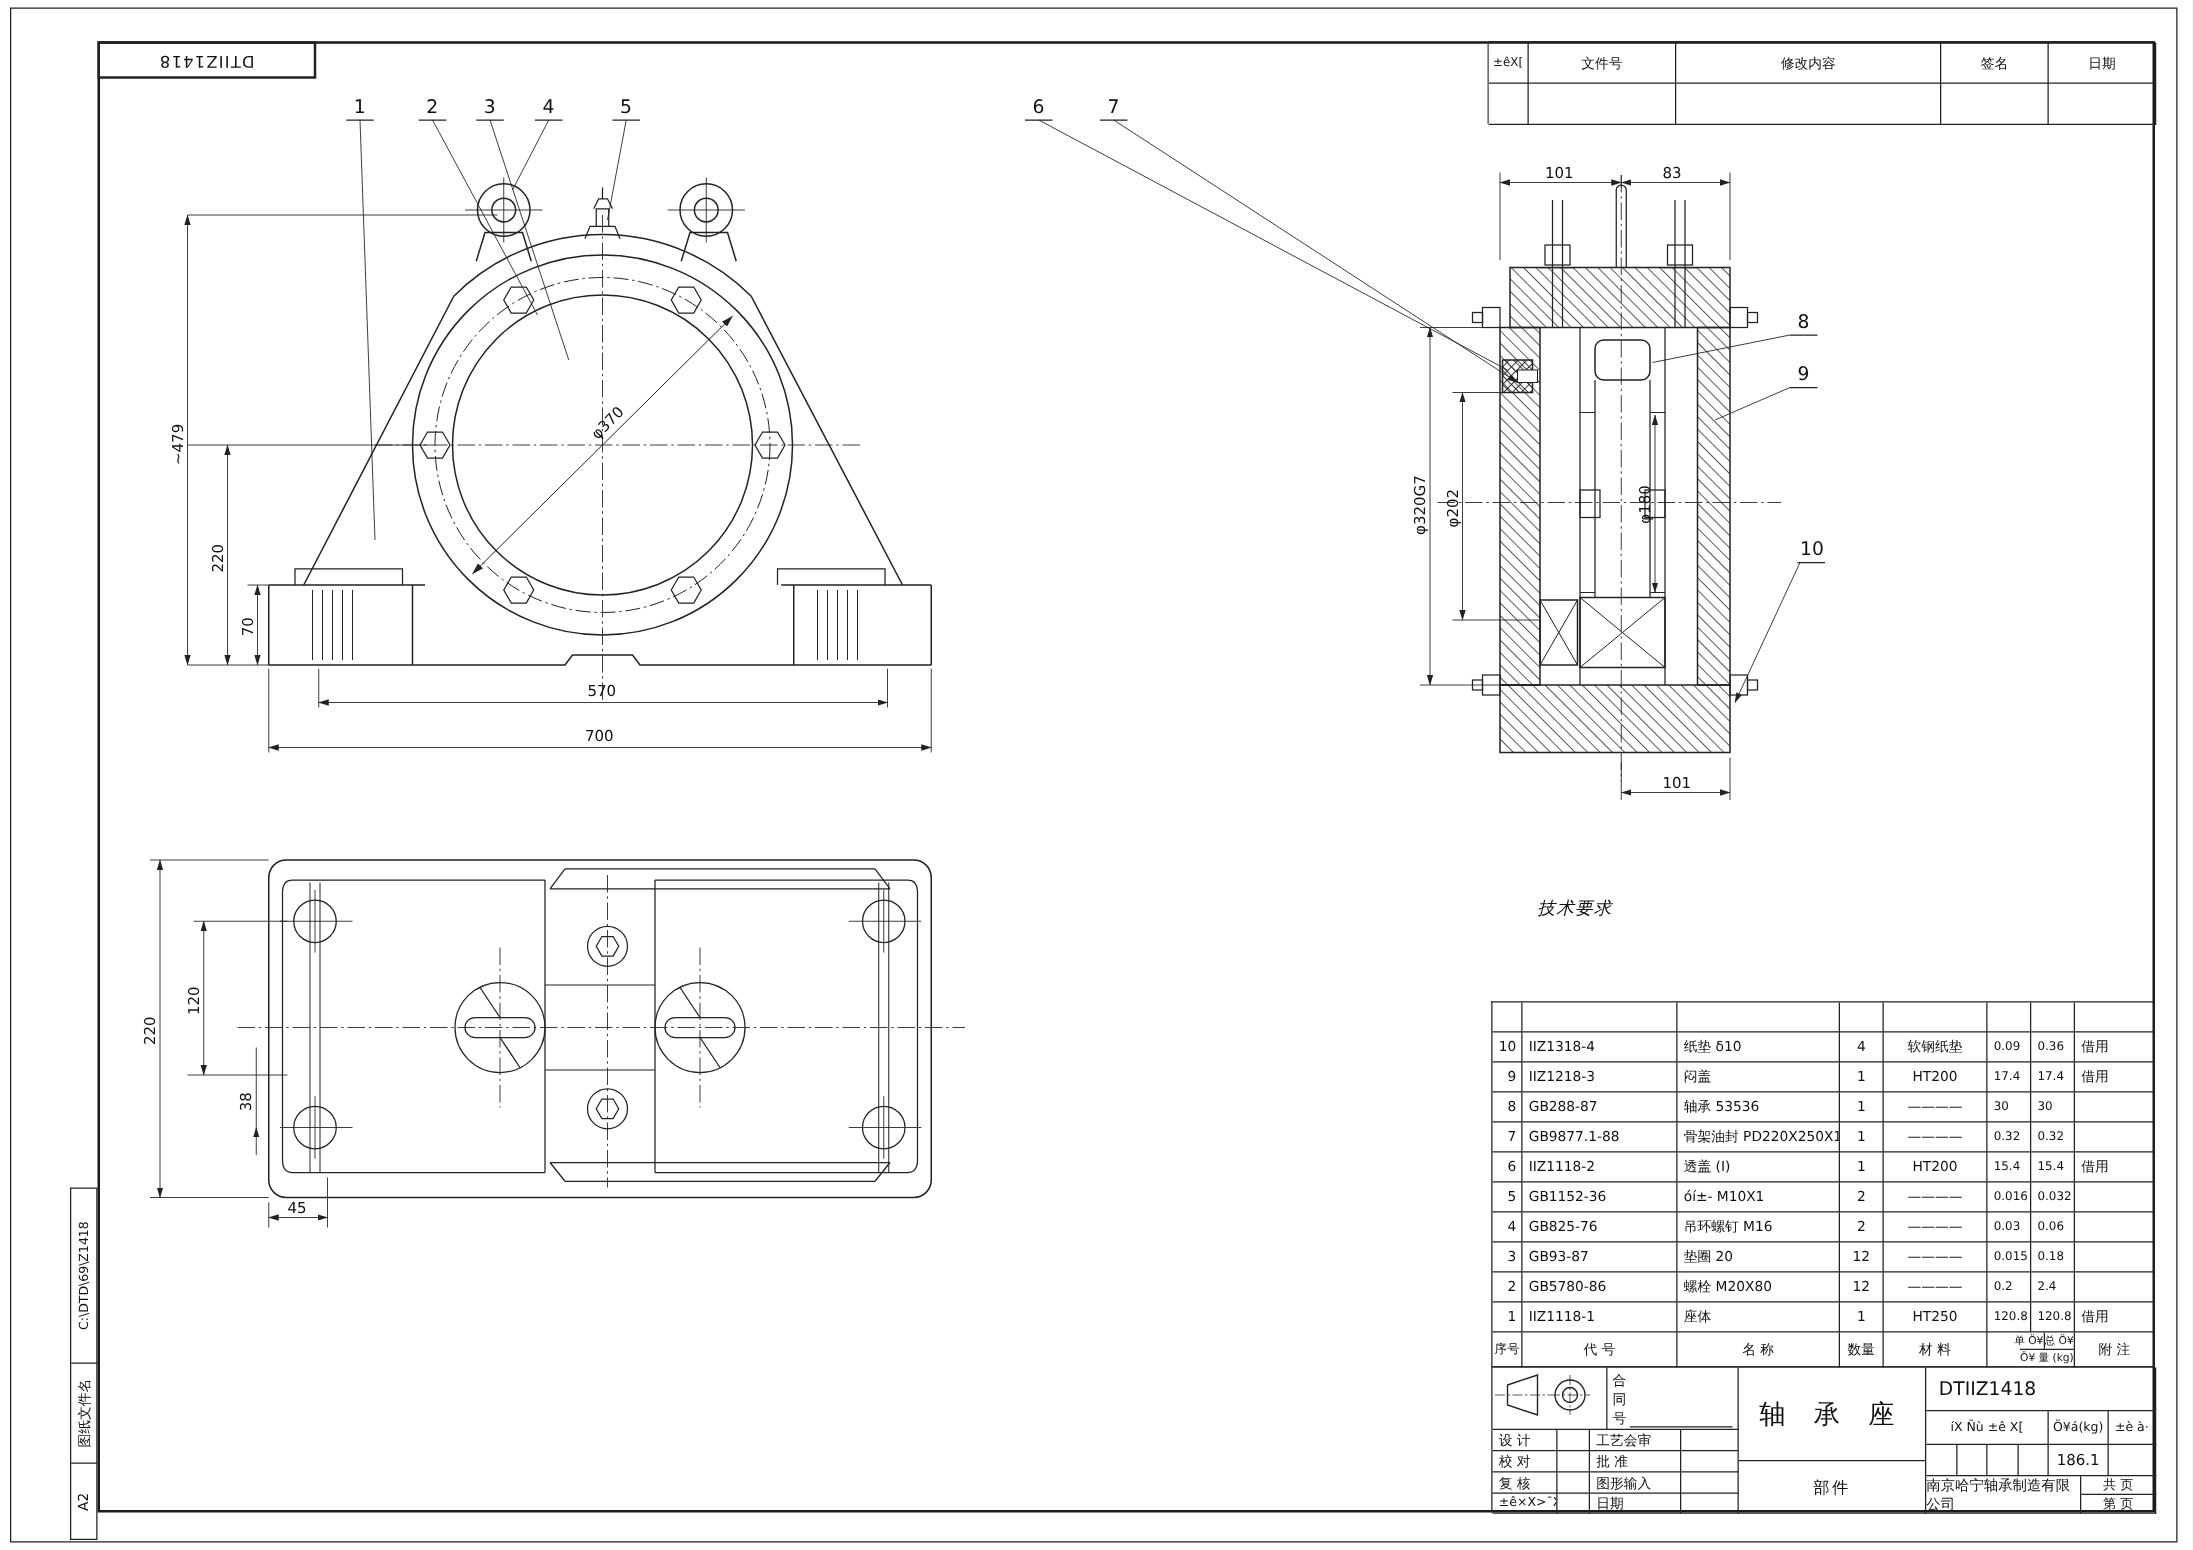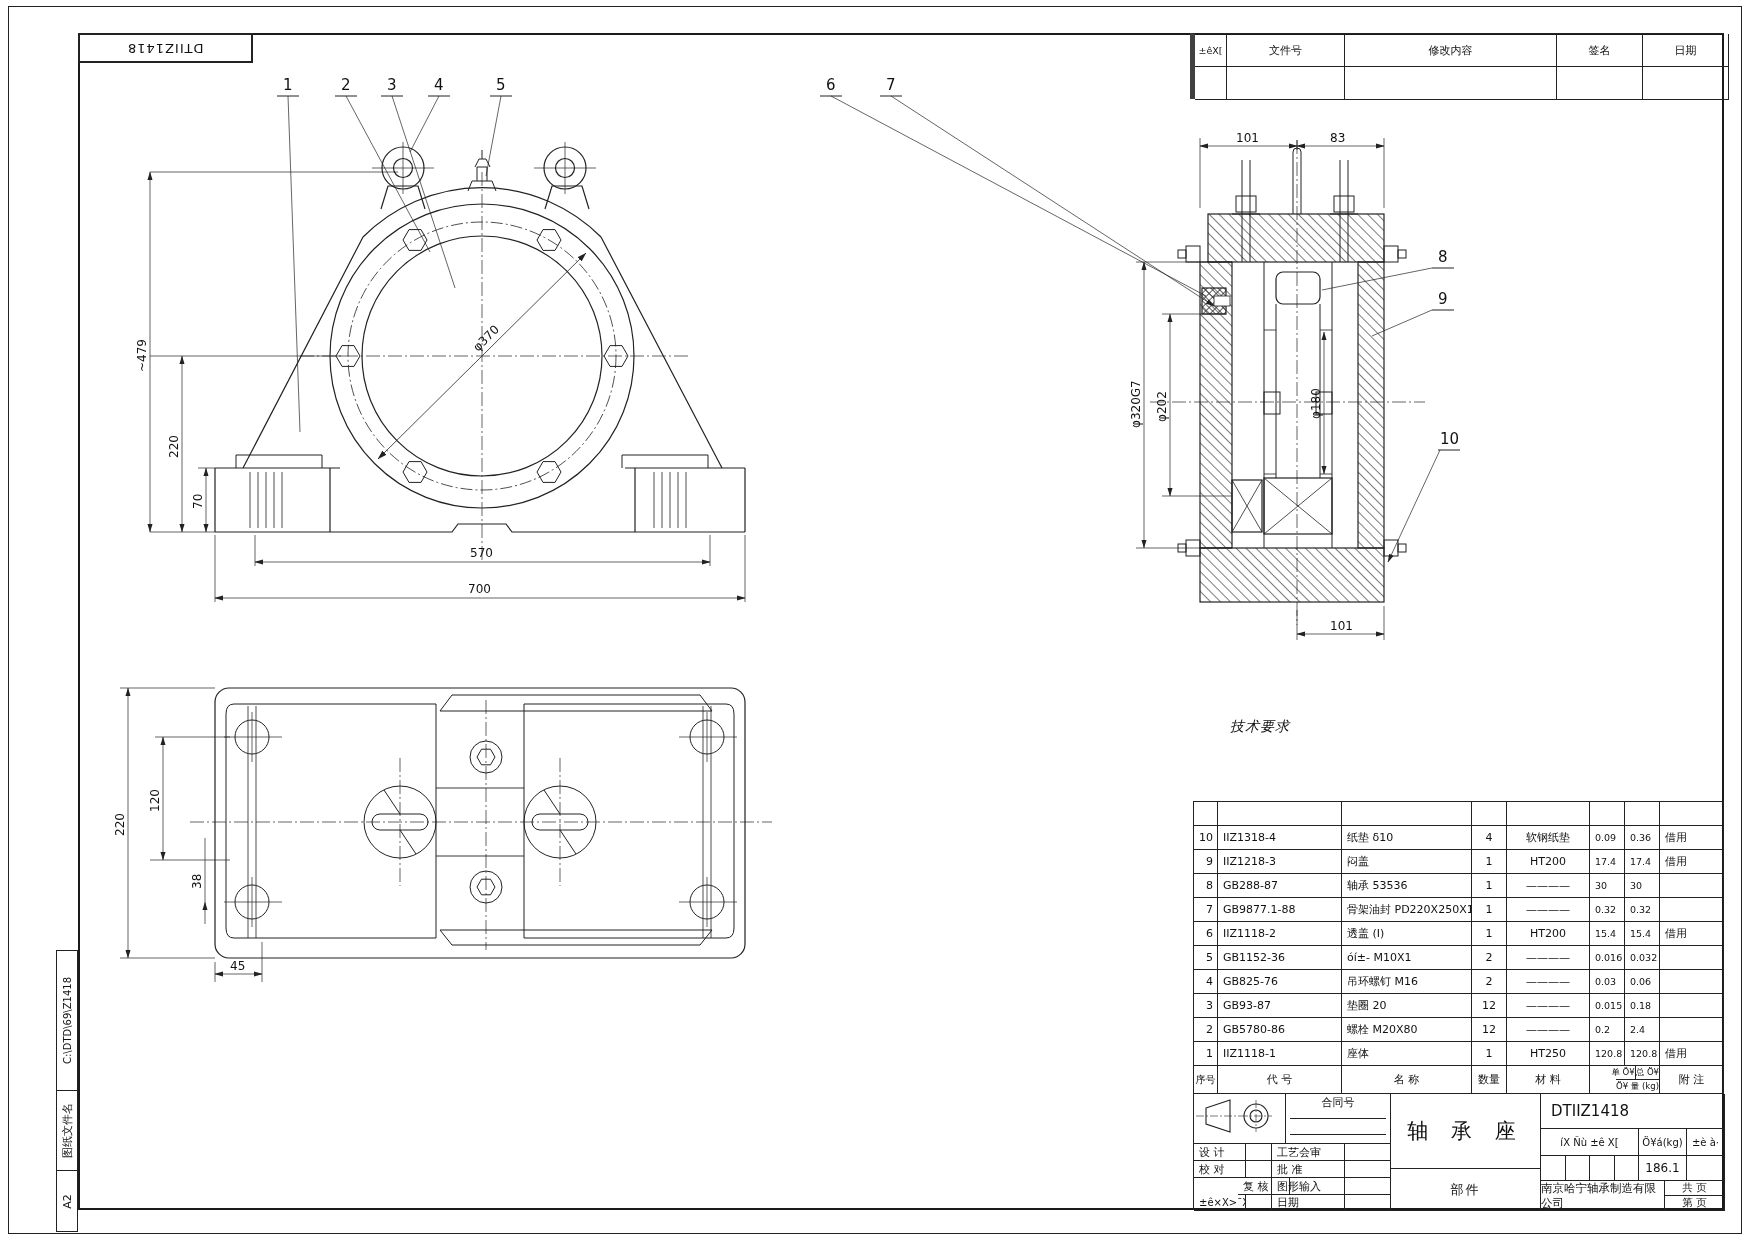--- a/index.html
+++ b/index.html
@@ -25,21 +25,21 @@
 
 <div id="sheet">
 
   <div class="abs thin" style="left:8px;top:6px;width:1734px;height:1228px;"></div>
   <div class="abs frame" style="left:78px;top:33px;width:1646px;height:1177px;"></div>
 
   <div class="abs thin" style="left:78px;top:33px;width:175px;height:30px;display:flex;align-items:center;justify-content:center;border-width:2px;">
     <span class="flip">DTIIZ1418</span>
   </div>
 
-  <div class="abs grid" style="left:1190px;top:33px;width:534px;height:66px;grid-template-columns:32px 118px 212px 86px 86px;grid-template-rows:33px 33px;border-left:5px solid #404040;border-top:1px solid #222;background:transparent;">
+  <div class="abs grid" style="left:1190px;top:33px;width:534px;height:66px;grid-template-columns:32px 118px 212px 86px 86px;grid-template-rows:33px 33px;border-left:1px solid #404040;border-top:1px solid #222;background:transparent;">
     <div class="c sm">±êX[</div>
     <div class="c">文件号</div>
     <div class="c">修改内容</div>
     <div class="c">签名</div>
     <div class="c">日期</div>
     <div class="c"></div>
     <div class="c"></div>
     <div class="c"></div>
     <div class="c"></div>
     <div class="c"></div>
@@ -401,37 +401,37 @@
         <g stroke="#222" fill="none" stroke-width="1.1">
           <path d="M12,14 L36,6 L36,38 L12,30 Z"></path>
           <path d="M2,22 H46" stroke-width="0.6" stroke-dasharray="8 2 2 2"></path>
           <circle cx="62" cy="22" r="12"></circle>
             <circle cx="62" cy="22" r="6"></circle>
           <path d="M46,22 H78 M62,6 V38" stroke-width="0.6" stroke-dasharray="8 2 2 2"></path>
         </g>
       </svg>
     </div>
 
-    <div class="tb" style="left:92px;top:0;width:105px;height:50px;align-items:center;padding:1px 4px;flex-direction:column;">
+    <div class="tb" style="left:92px;top:0;width:105px;height:50px;align-items:flex-end;padding:1px 4px;flex-direction:row;">
       <span style="font-size:11px;">合同号</span>
       <div style="width:100%;border-bottom:1px solid #222;height:8px;"></div>
       <div style="width:100%;border-bottom:1px solid #222;height:15px;"></div>
     </div>
 
     <div class="tb cl" style="left:0;top:50px;width:52px;height:17px;font-size:11px;">设  计</div>
     <div class="tb" style="left:52px;top:50px;width:26px;height:17px;"></div>
     <div class="tb cl" style="left:78px;top:50px;width:73px;height:17px;font-size:11px;">工艺会审</div>
     <div class="tb" style="left:151px;top:50px;width:46px;height:17px;"></div>
 
     <div class="tb cl" style="left:0;top:67px;width:52px;height:17px;font-size:11px;">校  对</div>
     <div class="tb" style="left:52px;top:67px;width:26px;height:17px;"></div>
     <div class="tb cl" style="left:78px;top:67px;width:73px;height:17px;font-size:11px;">批  准</div>
     <div class="tb" style="left:151px;top:67px;width:46px;height:17px;"></div>
 
-    <div class="tb cl" style="left:0;top:84px;width:52px;height:17px;font-size:11px;margin-left:44px;">复  核</div>
+    <div class="tb cl" style="left:0;top:84px;width:52px;height:17px;font-size:11px;">复  核</div>
     <div class="tb" style="left:52px;top:84px;width:26px;height:17px;"></div>
     <div class="tb cl" style="left:78px;top:84px;width:73px;height:17px;font-size:11px;">图形输入</div>
     <div class="tb" style="left:151px;top:84px;width:46px;height:17px;"></div>
 
     <div class="tb cl" style="left:0;top:101px;width:52px;height:16px;font-size:10px;">±ê×X&gt;¯X²é</div>
     <div class="tb" style="left:52px;top:101px;width:26px;height:16px;"></div>
     <div class="tb cl" style="left:78px;top:101px;width:73px;height:16px;font-size:11px;">日期</div>
     <div class="tb" style="left:151px;top:101px;width:46px;height:16px;"></div>
 
     <div class="tb ctr" style="left:197px;top:0;width:150px;height:75px;font-size:21px;letter-spacing:8px;">轴 承 座</div>

